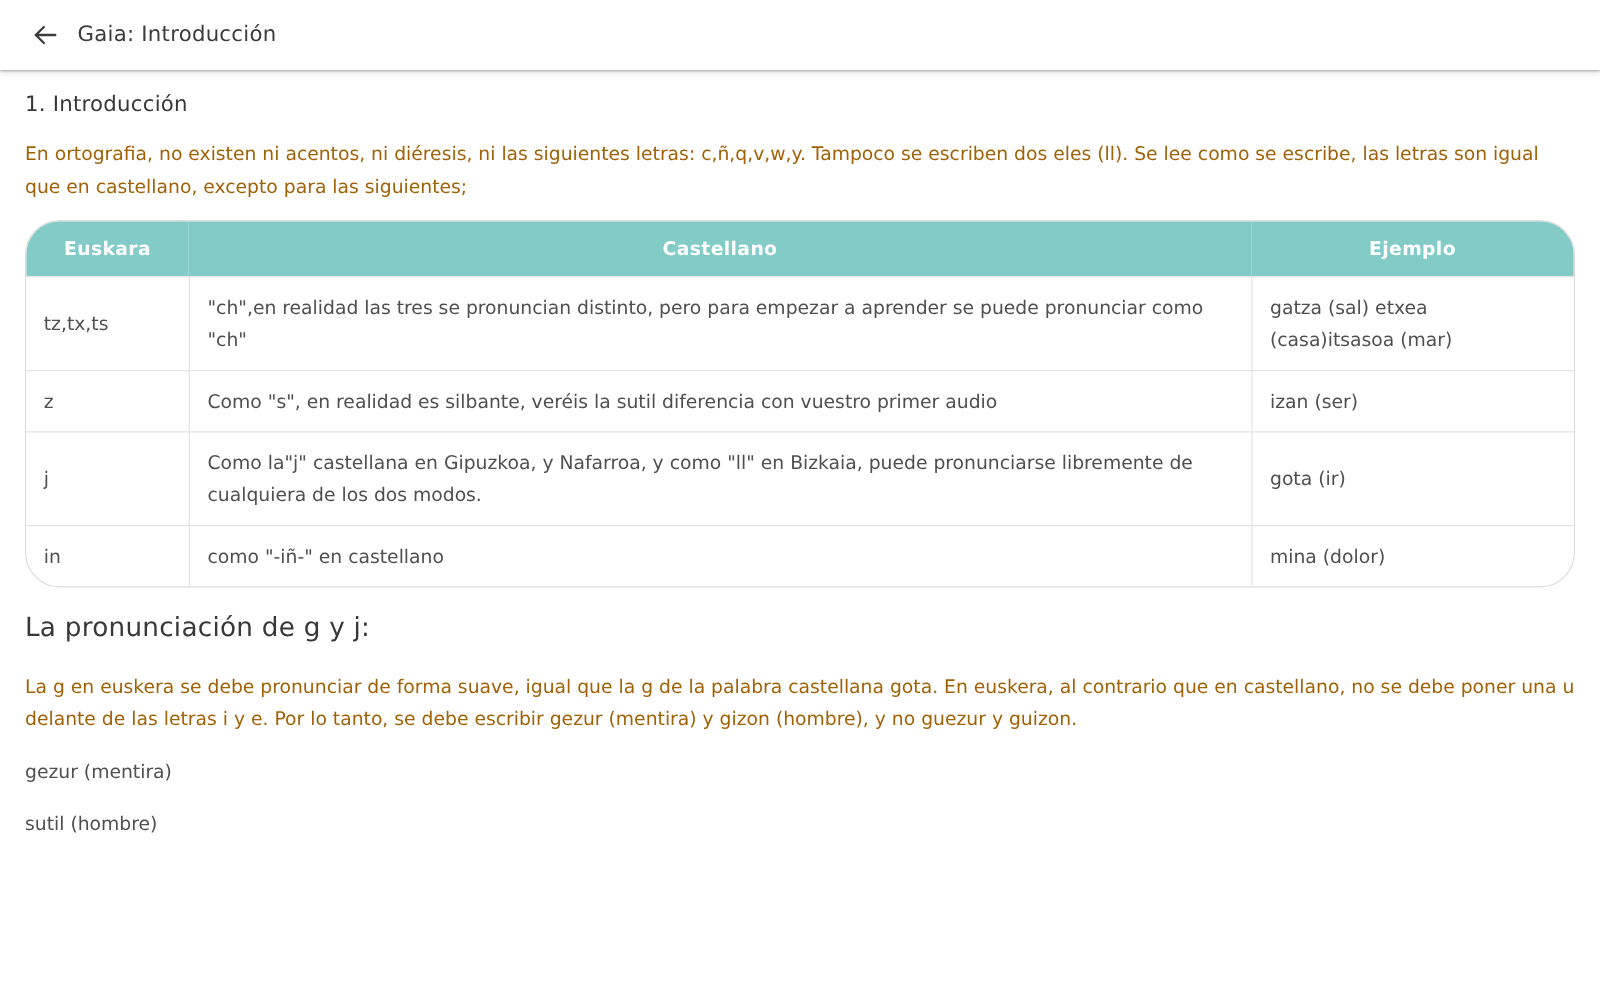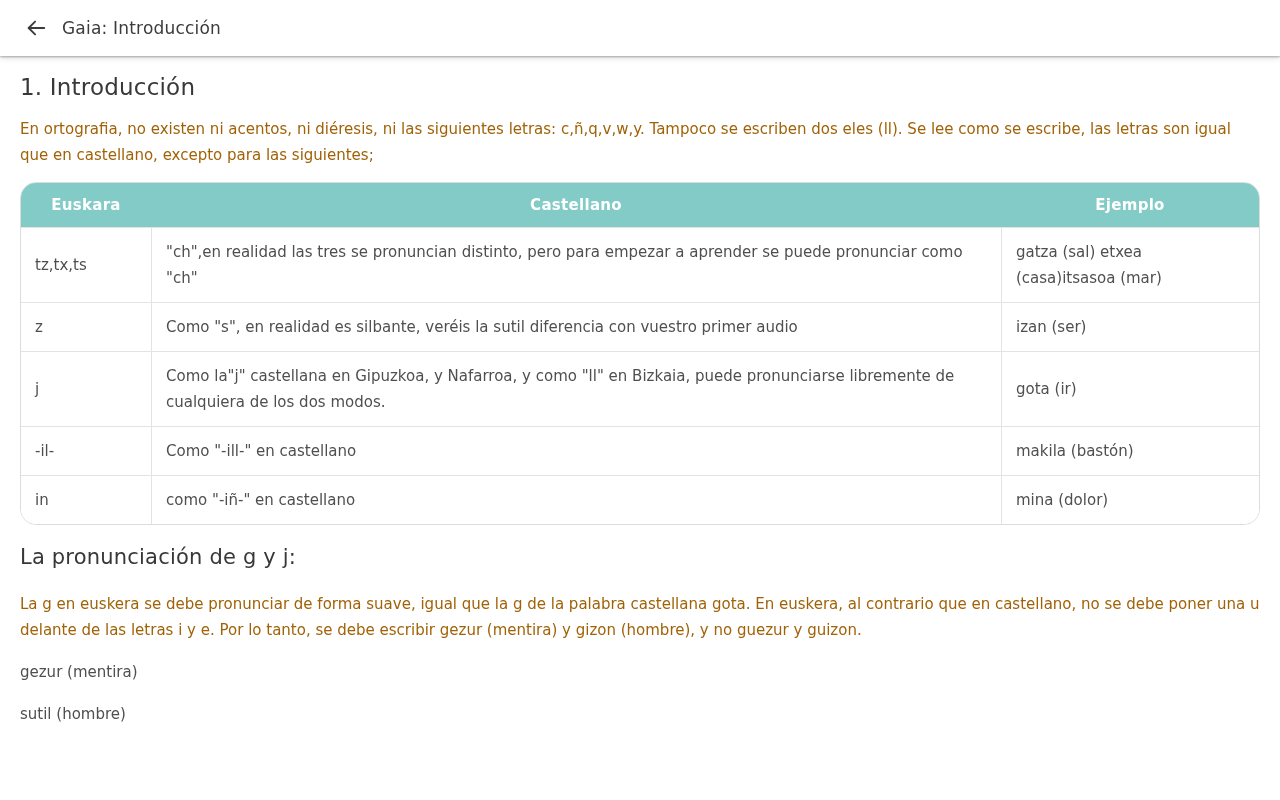--- a/index.html
+++ b/index.html
@@ -31,38 +31,38 @@
     font-size: 17px;
     font-weight: 500;
     color: #3b3b3b;
     letter-spacing: 0.2px;
   }
   
   .content {
     padding: 18px 20px 0 20px;
   }
   h1.page-heading {
-    font-size: 23px;
+    font-size: 17px;
     font-weight: 500;
     color: #383838;
     margin-bottom: 16px;
     letter-spacing: 0.2px;
   }
   p.body-text {
     font-size: 15px;
     line-height: 26px;
     color: #a16207;
     margin-bottom: 14px;
   }
   
   .table-card {
     margin-top: 14px;
     margin-bottom: 20px;
     border: 1px solid #dcdcdc;
-    border-radius: 16px;
+    border-radius: 28px;
     overflow: hidden;
     background: #fff;
   }
   table.pron-table {
     width: 100%;
     border-collapse: separate;
     border-spacing: 0;
     table-layout: fixed;
   }
   .pron-table th {
@@ -143,25 +143,20 @@
           <td>z</td>
           <td>Como "s", en realidad es silbante, veréis la sutil diferencia con vuestro primer audio</td>
           <td>izan (ser)</td>
         </tr>
         <tr>
           <td>j</td>
           <td>Como la"j" castellana en Gipuzkoa, y Nafarroa, y como "ll" en Bizkaia, puede pronunciarse libremente de cualquiera de los dos modos.</td>
           <td>gota (ir)</td>
         </tr>
         <tr>
-          <td>-il-</td>
-          <td>Como "-ill-" en castellano</td>
-          <td>makila (bastón)</td>
-        </tr>
-        <tr>
           <td>in</td>
           <td>como "-iñ-" en castellano</td>
           <td>mina (dolor)</td>
         </tr>
       </tbody>
     </table>
   </div>
 
   <h2 class="sub-heading">La pronunciación de g y j:</h2>
 

